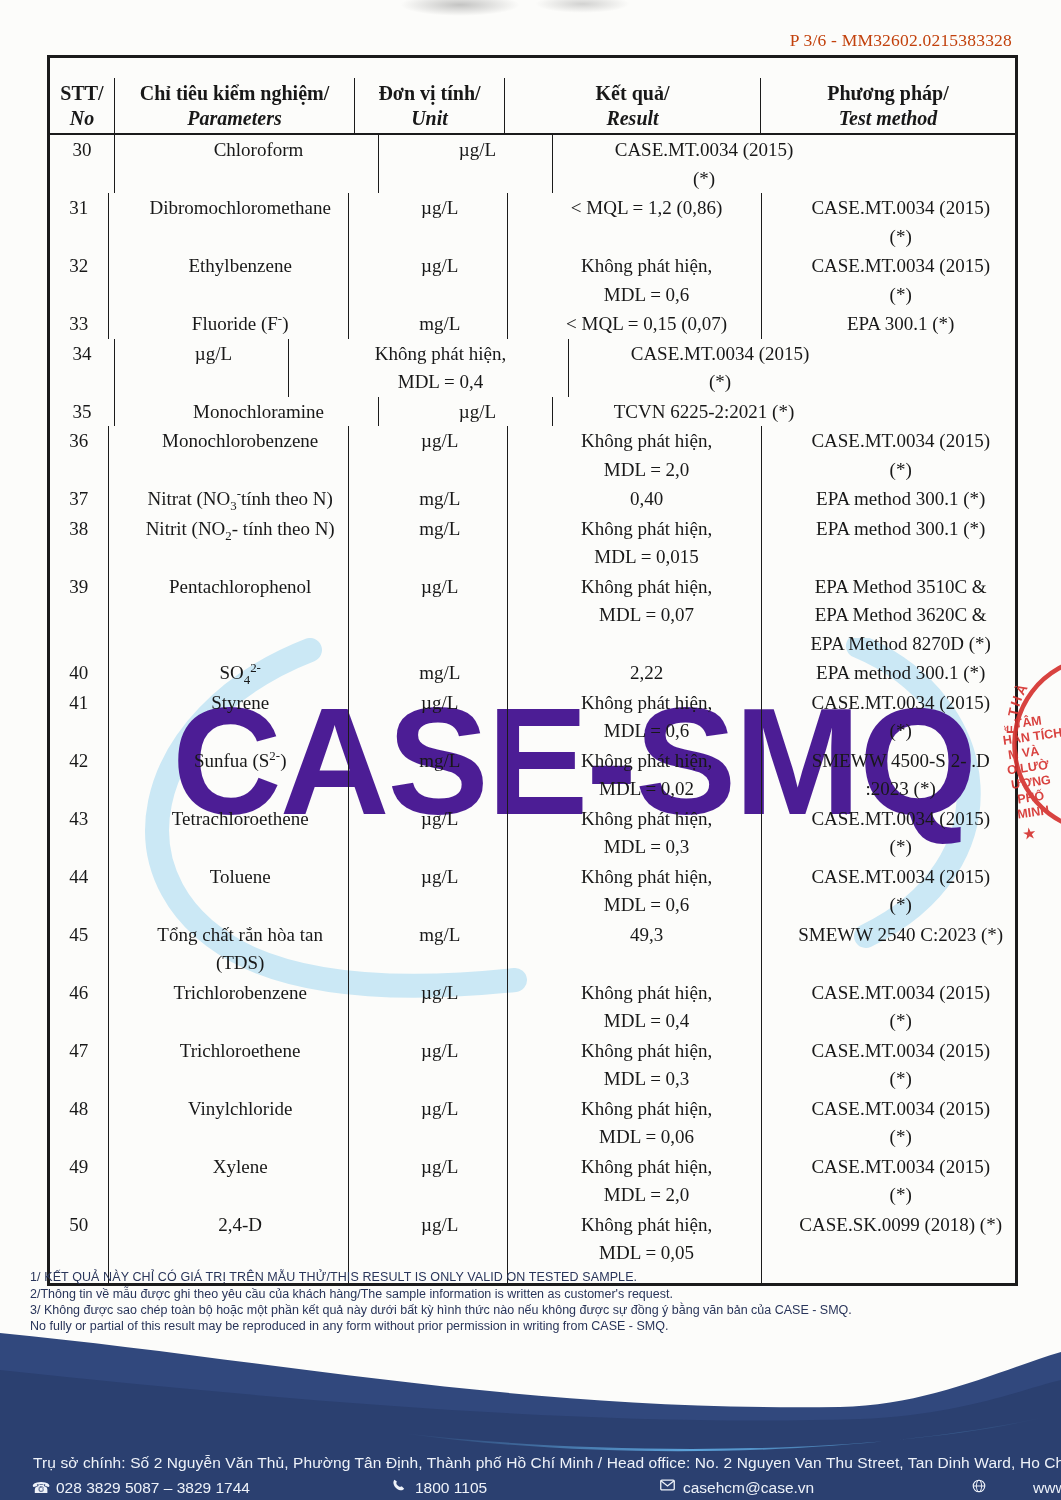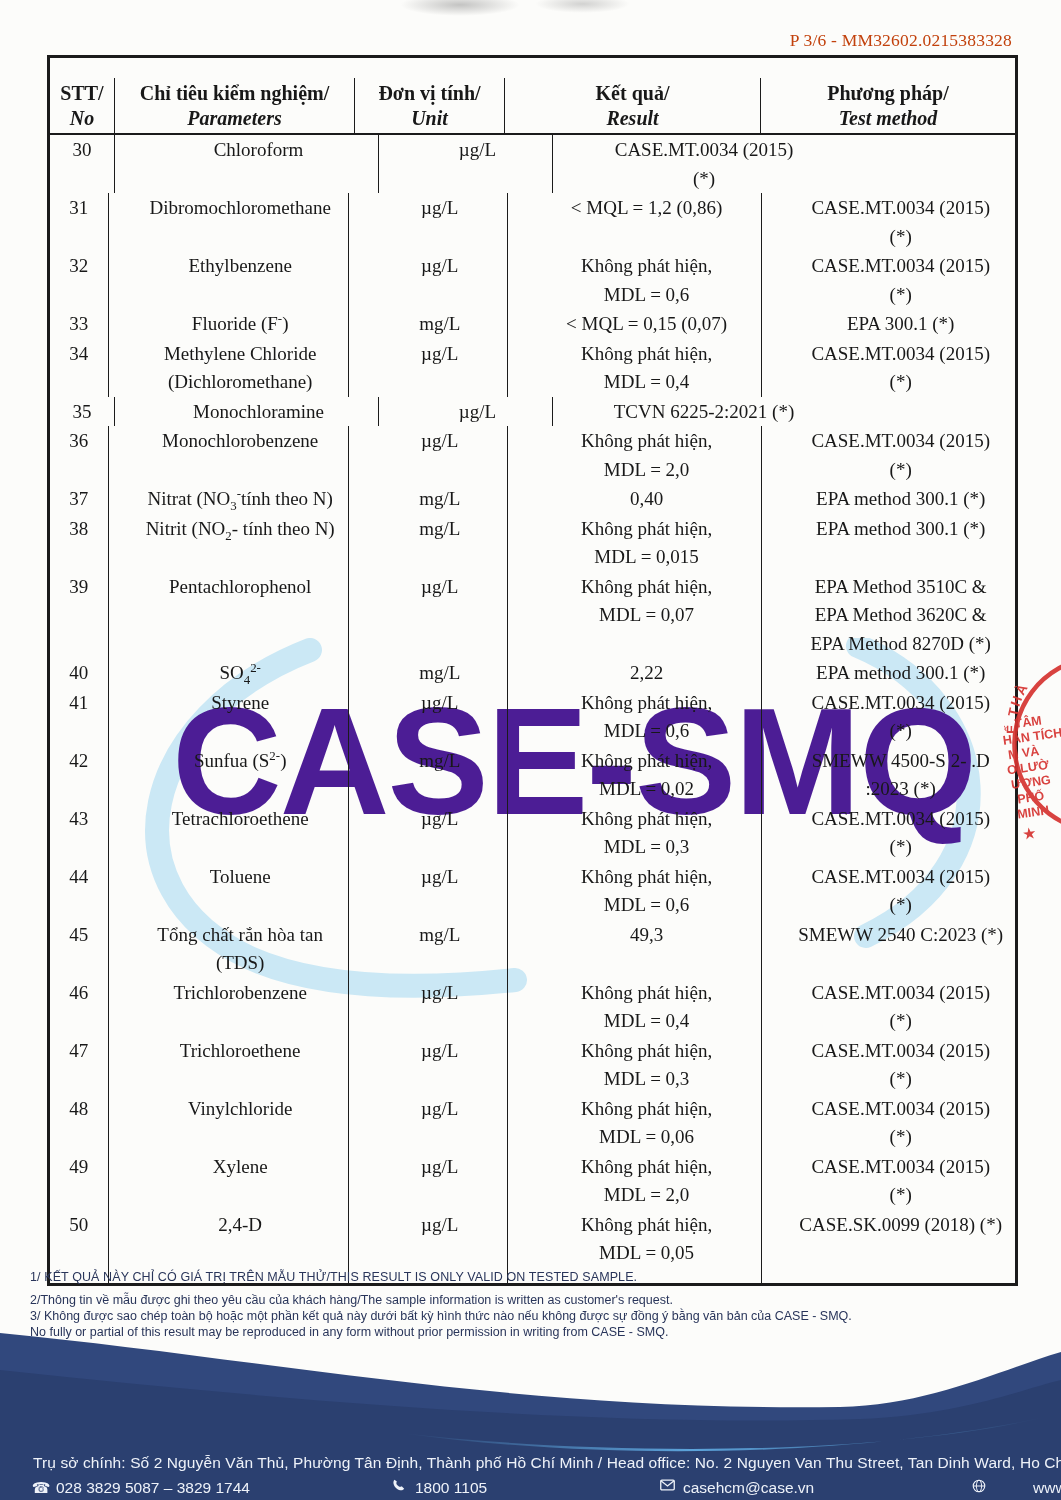--- a/index.html
+++ b/index.html
@@ -54,21 +54,21 @@
 
   
   .stamp{position:absolute;left:1003px;top:648px;width:200px;height:200px;z-index:3;
     transform:rotate(-8deg);opacity:.92;pointer-events:none;}
   .stamp text{font-family:"Liberation Sans","DejaVu Sans",sans-serif;font-weight:bold;fill:#d63431;}
 
   
   .footnotes{position:absolute;left:30px;top:1269px;z-index:2;
     font-family:"Liberation Sans","DejaVu Sans",sans-serif;
     color:#29355a;font-size:12.5px;line-height:16px;}
-  .footnotes .fn1{margin-bottom:7px;letter-spacing:.1px;}
+  .footnotes .fn1{margin-bottom:1px;letter-spacing:.1px;}
 
   
   .footer{position:absolute;left:0;top:1330px;width:1061px;height:170px;z-index:4;}
   .footer svg{position:absolute;left:0;top:0;}
   .footer .ftext{
     position:absolute;left:0;top:0;width:100%;height:100%;
     font-family:"Liberation Sans","DejaVu Sans",sans-serif;color:#eef2f9;
   }
   .addr{position:absolute;left:33px;top:124px;font-size:15.5px;white-space:nowrap;letter-spacing:.1px;}
   .contact{position:absolute;top:149px;font-size:15.5px;white-space:nowrap;display:flex;align-items:center;gap:7px;}
@@ -139,21 +139,20 @@
       </div>
       <div class="trow">
         <div class="cell c-no">33</div>
         <div class="cell c-param">Fluoride (F<sup>-</sup>)</div>
         <div class="cell c-unit">mg/L</div>
         <div class="cell c-result">&lt; MQL = 0,15 (0,07)</div>
         <div class="cell c-method">EPA 300.1 (*)</div>
       </div>
       <div class="trow">
         <div class="cell c-no">34</div>
-        <div class="cell c-param">Methylene Chloride<br>(Dichloromethane)</div>
         <div class="cell c-unit">µg/L</div>
         <div class="cell c-result">Không phát hiện,<br>MDL = 0,4</div>
         <div class="cell c-method">CASE.MT.0034 (2015)<br>(*)</div>
       </div>
       <div class="trow">
         <div class="cell c-no">35</div>
         <div class="cell c-param">Monochloramine</div>
         <div class="cell c-unit">µg/L</div>
         <div class="cell c-method">TCVN 6225-2:2021 (*)</div>
       </div>

